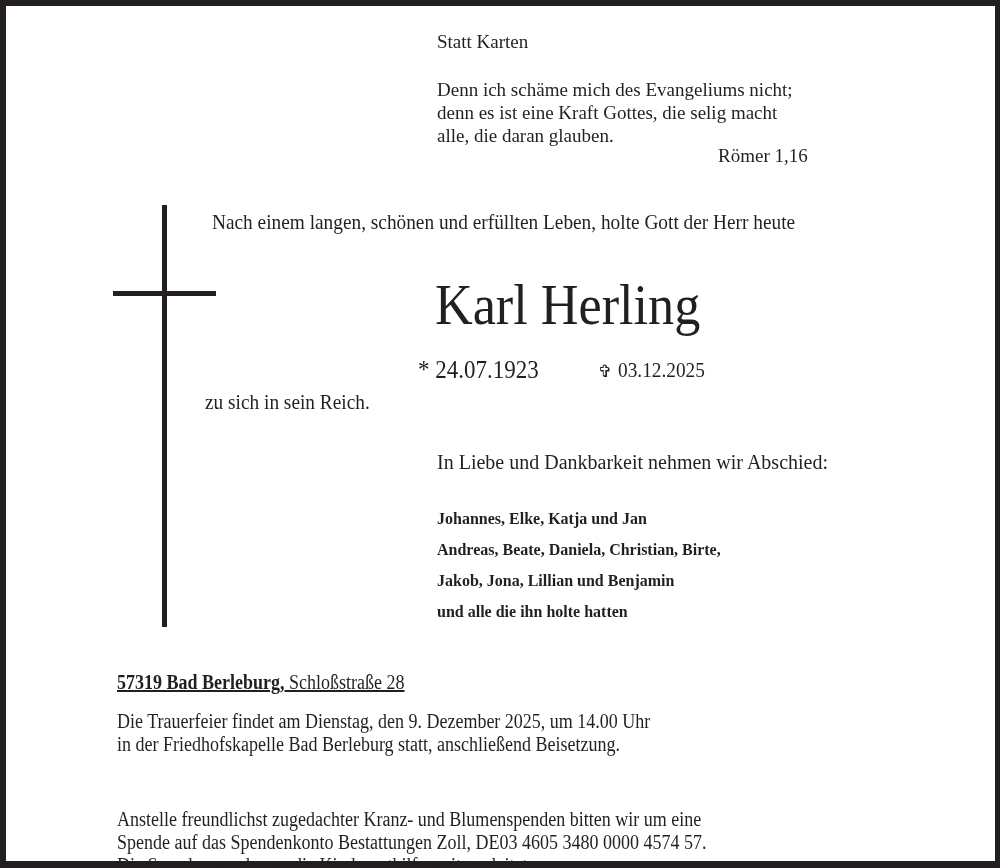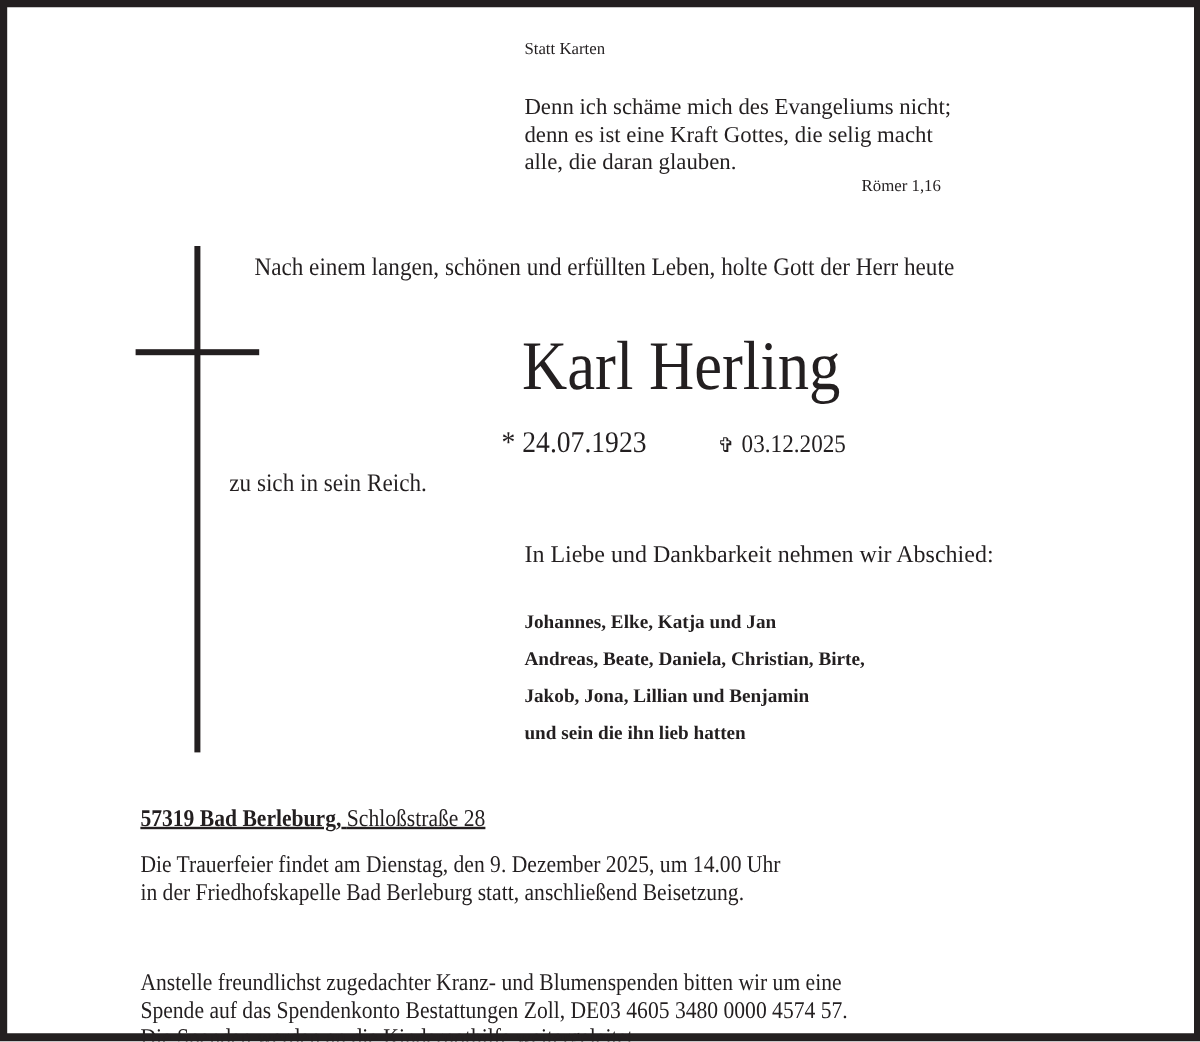--- a/index.html
+++ b/index.html
@@ -1,18 +1,18 @@
 <!DOCTYPE html>
 <html><head>
 <meta charset="utf-8">
 <style>
   html, body { margin: 0; padding: 0; }
   body { width: 1000px; height: 868px; background: #ffffff; position: relative; overflow: hidden; font-family: "Liberation Serif", "DejaVu Serif", serif; color: #231f20; }
   .frame { position: absolute; left: 0; top: 0; width: 1000px; height: 868px; box-sizing: border-box; border-top: 6px solid #231f20; border-left: 6px solid #231f20; border-right: 5px solid #231f20; border-bottom: 7px solid #231f20; }
-  .t { position: absolute; white-space: nowrap; font-size: 14px; line-height: 22px; }
+  .t { position: absolute; white-space: nowrap; font-size: 19px; line-height: 22px; }
   .cond { display: inline-block; transform-origin: left top; }
   .b { font-weight: bold; }
   .cross-v { position: absolute; left: 162px; top: 205px; width: 5px; height: 422px; background: #231f20; }
   .cross-h { position: absolute; left: 113px; top: 291px; width: 103px; height: 5px; background: #231f20; }
   .verse { position: absolute; left: 437px; top: 78px; font-size: 19px; line-height: 23px; white-space: nowrap; }
   .verse div { height: 23px; }
   .name { position: absolute; left: 435px; top: 279px; font-size: 58px; font-weight: normal; line-height: 52px; white-space: nowrap; }
   .fam { position: absolute; left: 437px; top: 503px; font-size: 16px; font-weight: bold; line-height: 31px; white-space: nowrap; }
   .para { position: absolute; left: 117px; font-size: 20px; line-height: 23px; white-space: nowrap; }
   .para .ln { display: block; transform: scaleX(0.9); transform-origin: left top; }
@@ -44,31 +44,31 @@
   <span class="cond" style="transform:scaleX(0.9);">Karl Herling</span>
 </div>
 
 <div class="t" style="left:418px; top:359px; font-size:25px;">
   <span class="cond" style="transform:scaleX(0.92);">* 24.07.1923</span>
 </div>
 <div class="t" style="left:598px; top:359px; font-size:21px;">
   <span style="font-family:'DejaVu Sans', sans-serif; font-size:17px; margin-right:6px;">✞</span><span class="cond" style="transform:scaleX(0.92);">03.12.2025</span>
 </div>
 
-<div class="t" style="left:191px; top:391px; font-size:21px;">
+<div class="t" style="left:205px; top:391px; font-size:21px;">
   <span class="cond" style="transform:scaleX(0.92);">zu sich in sein Reich.</span>
 </div>
 
 <div class="t" style="left:437px; top:451px; font-size:20px;">In Liebe und Dankbarkeit nehmen wir Abschied:</div>
 
 <div class="fam">
   <div>Johannes, Elke, Katja und Jan</div>
   <div>Andreas, Beate, Daniela, Christian, Birte,</div>
   <div>Jakob, Jona, Lillian und Benjamin</div>
-  <div>und sein die ihn lieb hatten</div>
+  <div>und alle die ihn holte hatten</div>
 </div>
 
 <div class="para" style="top:671px;text-decoration:underline;">
   <span class="ln">
     <span class="b">57319 Bad Berleburg,</span>
     <span>Schloßstraße 28</span>
   </span>
 </div>
 
 <div class="para" style="top:710px;">

